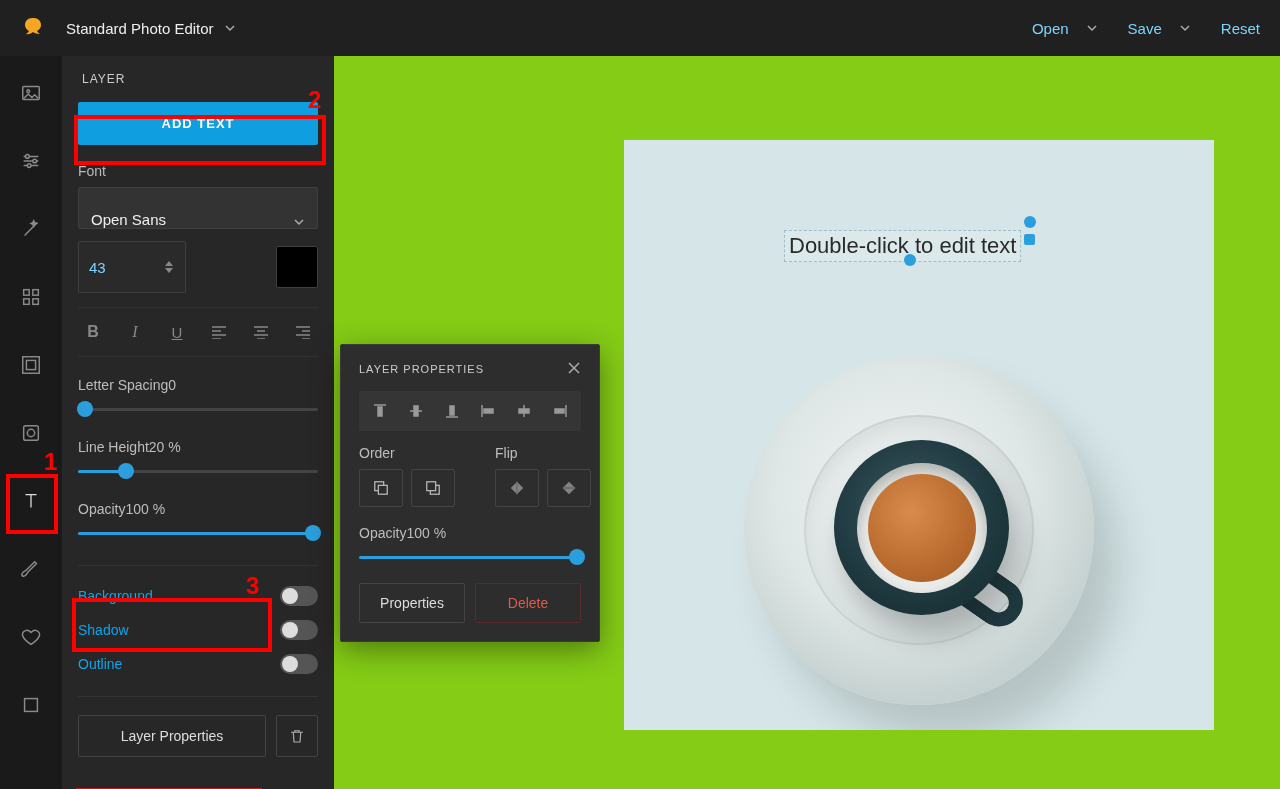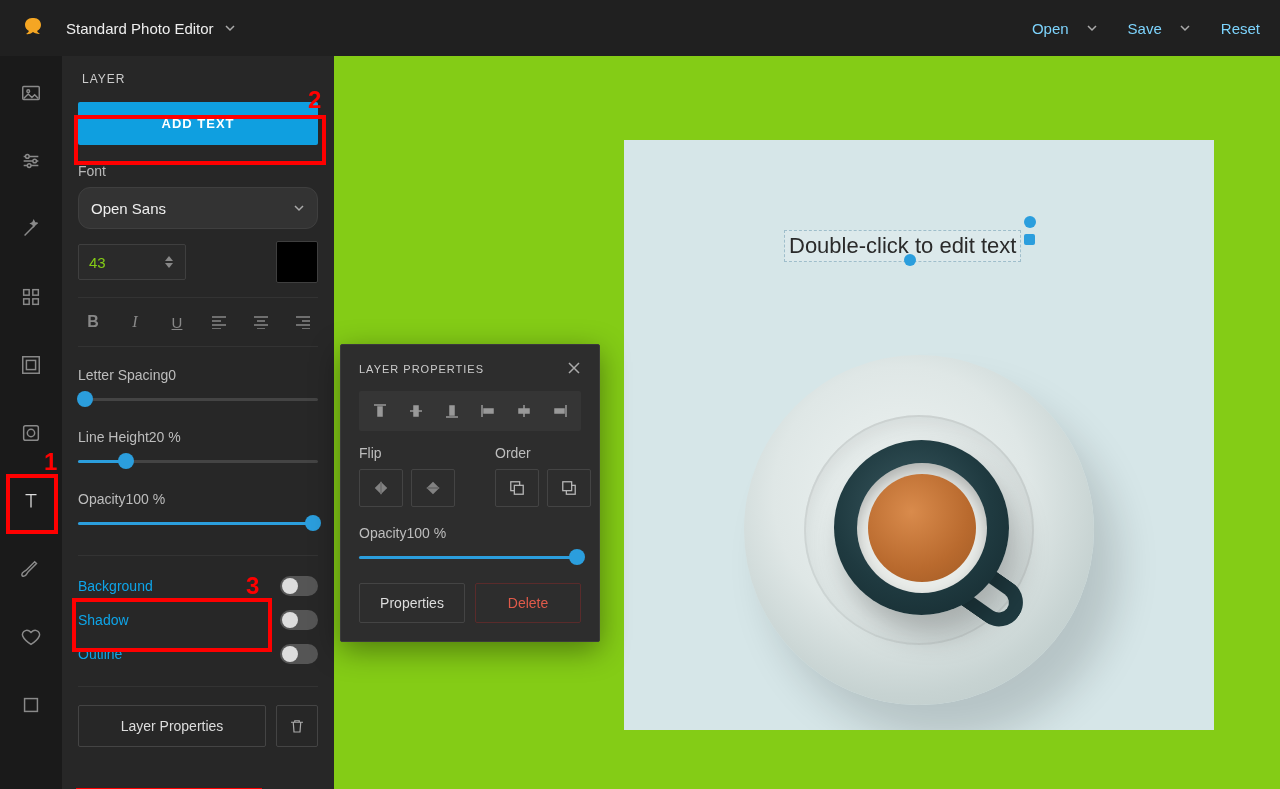--- a/index.html
+++ b/index.html
@@ -25,23 +25,23 @@
   
   .leftrail{position:absolute;top:56px;left:0;width:62px;height:733px;background:#1a1a1a;display:flex;flex-direction:column;align-items:center;padding-top:18px;gap:30px}
   .tool{width:38px;height:38px;display:flex;align-items:center;justify-content:center;color:#8a8a8a}
   .tool svg{width:22px;height:22px}
   
   .sidepanel{position:absolute;left:62px;top:56px;width:272px;height:733px;background:#272727;overflow:hidden}
   .sp-head{padding:16px 20px 10px;font-size:12px;letter-spacing:1px;color:#ccc}
   .sp-body{padding:6px 16px 16px}
   .addtext{background:var(--accent);color:#fff;text-align:center;font-size:13px;font-weight:700;letter-spacing:1px;padding:14px 12px;border-radius:2px;cursor:pointer}
   .lbl{font-size:14px;color:#b8b8b8;margin-top:18px;margin-bottom:8px}
-  .select{background:#333;border:1px solid #3f3f3f;border-radius:12px;height:42px;display:flex;align-items:center;justify-content:space-between;padding:0 12px;font-size:15px;color:#eee;cursor:pointer}
+  .select{background:#333;border:1px solid #3f3f3f;border-radius:2px;height:42px;display:flex;align-items:flex-end;justify-content:space-between;padding:0 12px;font-size:15px;color:#eee;cursor:pointer}
   .row{display:flex;gap:14px;margin-top:12px;align-items:center}
-  .numbox{background:#2a2a2a;border:1px solid #3f3f3f;border-radius:2px;height:36px;width:108px;display:flex;align-items:center;padding:0 10px;font-size:15px;color:#84cc16;position:relative}
+  .numbox{background:#2a2a2a;border:1px solid #3f3f3f;border-radius:2px;height:52px;width:108px;display:flex;align-items:center;padding:0 10px;font-size:15px;color:#7dd3fc;position:relative}
   .spin{position:absolute;right:6px;top:6px;bottom:6px;width:14px;display:flex;flex-direction:column;justify-content:center;gap:2px}
   .swatch{width:42px;height:42px;border:1px solid #3f3f3f;border-radius:2px;background:#000;margin-left:auto}
   .fmtbar{display:flex;justify-content:space-between;margin-top:14px;border-top:1px solid #333;border-bottom:1px solid #333;padding:12px 0}
   .fmt{width:30px;height:24px;display:flex;align-items:center;justify-content:center;color:#888}
   .sliderblk{margin-top:20px}
   .slhead{display:flex;justify-content:flex-start;font-size:14px;color:#bdbdbd}
   .slider{position:relative;height:20px;display:flex;align-items:center;margin-top:6px}
   .track{height:3px;background:#444;flex:1;border-radius:2px;position:relative}
   .fill{position:absolute;left:0;top:0;bottom:0;background:var(--accent2);border-radius:2px}
   .thumb{position:absolute;width:16px;height:16px;background:var(--accent2);border-radius:50%;top:50%;transform:translate(-50%,-50%)}
@@ -354,53 +354,53 @@
       </div>
     <div class="albtn">
         <svg viewBox="0 0 16 16" width="16" height="16" stroke="currentColor" stroke-width="1.5" fill="none">
           <path d="M14 2v12"></path>
           <rect x="3" y="6" width="9" height="4" fill="currentColor"></rect>
         </svg>
       </div>
   </div>
   <div class="lp-section">
     <div>
+      <div class="lp-lbl">Order</div>
+      <div class="btnpair">
+        <div class="sqbtn">
+            <svg viewBox="0 0 18 18" width="16" height="16" fill="none" stroke="currentColor" stroke-width="1.4">
+              <rect x="2" y="2" width="10" height="10"></rect>
+              <rect x="6" y="6" width="10" height="10" fill="#2d2d2d"></rect>
+            </svg>
+          </div>
+        <div class="sqbtn">
+            <svg viewBox="0 0 18 18" width="16" height="16" fill="none" stroke="currentColor" stroke-width="1.4">
+              <rect x="6" y="6" width="10" height="10"></rect>
+              <rect x="2" y="2" width="10" height="10" fill="#2d2d2d"></rect>
+            </svg>
+          </div>
+      </div>
+    </div>
+    <div>
       <div class="lp-lbl">Flip</div>
       <div class="btnpair">
         <div class="sqbtn">
             <svg viewBox="0 0 18 18" width="16" height="16" fill="currentColor">
               <path d="M8 3v12L2 9zM10 3v12l6-6z" opacity="0.6"></path>
               <path d="M9 2v14" stroke="currentColor" stroke-width="1"></path>
             </svg>
           </div>
         <div class="sqbtn">
             <svg viewBox="0 0 18 18" width="16" height="16" fill="currentColor">
               <path d="M3 8h12L9 2zM3 10h12l-6 6z" opacity="0.6"></path>
               <path d="M2 9h14" stroke="currentColor" stroke-width="1"></path>
             </svg>
           </div>
       </div>
     </div>
-    <div>
-      <div class="lp-lbl">Order</div>
-      <div class="btnpair">
-        <div class="sqbtn">
-            <svg viewBox="0 0 18 18" width="16" height="16" fill="none" stroke="currentColor" stroke-width="1.4">
-              <rect x="2" y="2" width="10" height="10"></rect>
-              <rect x="6" y="6" width="10" height="10" fill="#2d2d2d"></rect>
-            </svg>
-          </div>
-        <div class="sqbtn">
-            <svg viewBox="0 0 18 18" width="16" height="16" fill="none" stroke="currentColor" stroke-width="1.4">
-              <rect x="6" y="6" width="10" height="10"></rect>
-              <rect x="2" y="2" width="10" height="10" fill="#2d2d2d"></rect>
-            </svg>
-          </div>
-      </div>
-    </div>
   </div>
   <div class="sliderblk" style="margin-top:18px">
     <div class="slhead">
       <span>Opacity</span>
       <span>100 %</span>
     </div>
     <div class="slider">
       <div class="track">
           <div class="fill" style="width:100%"></div>
         </div>

